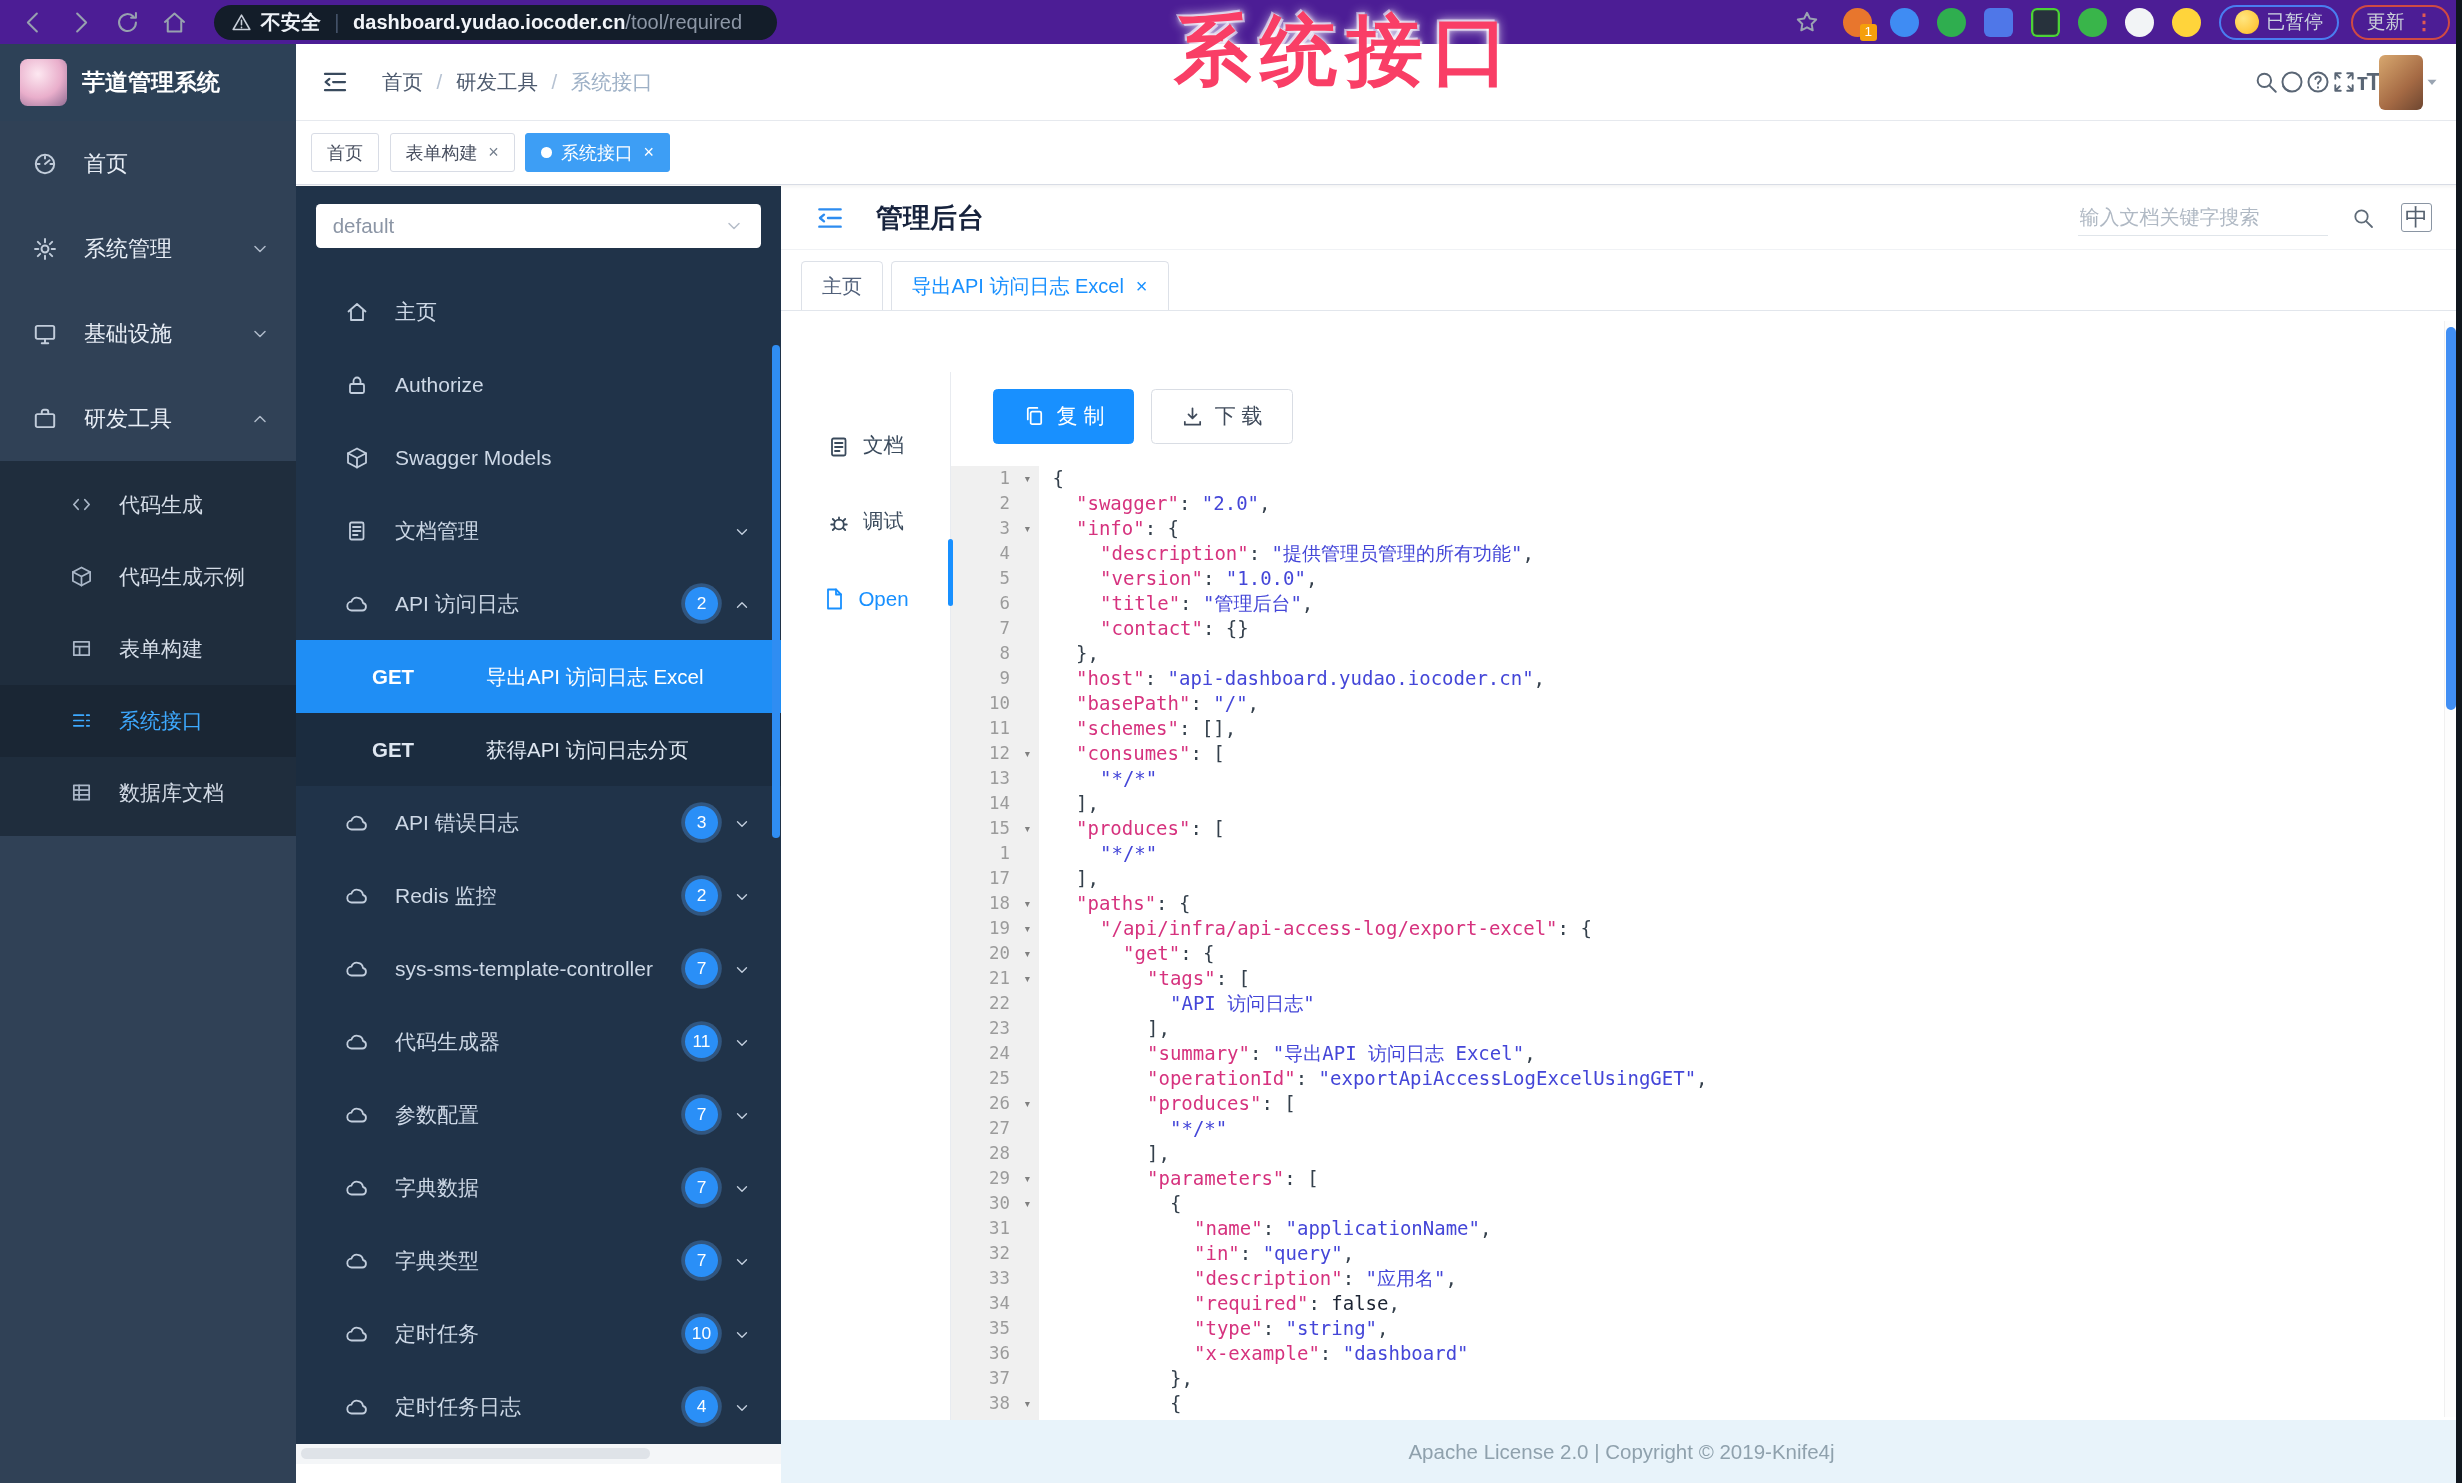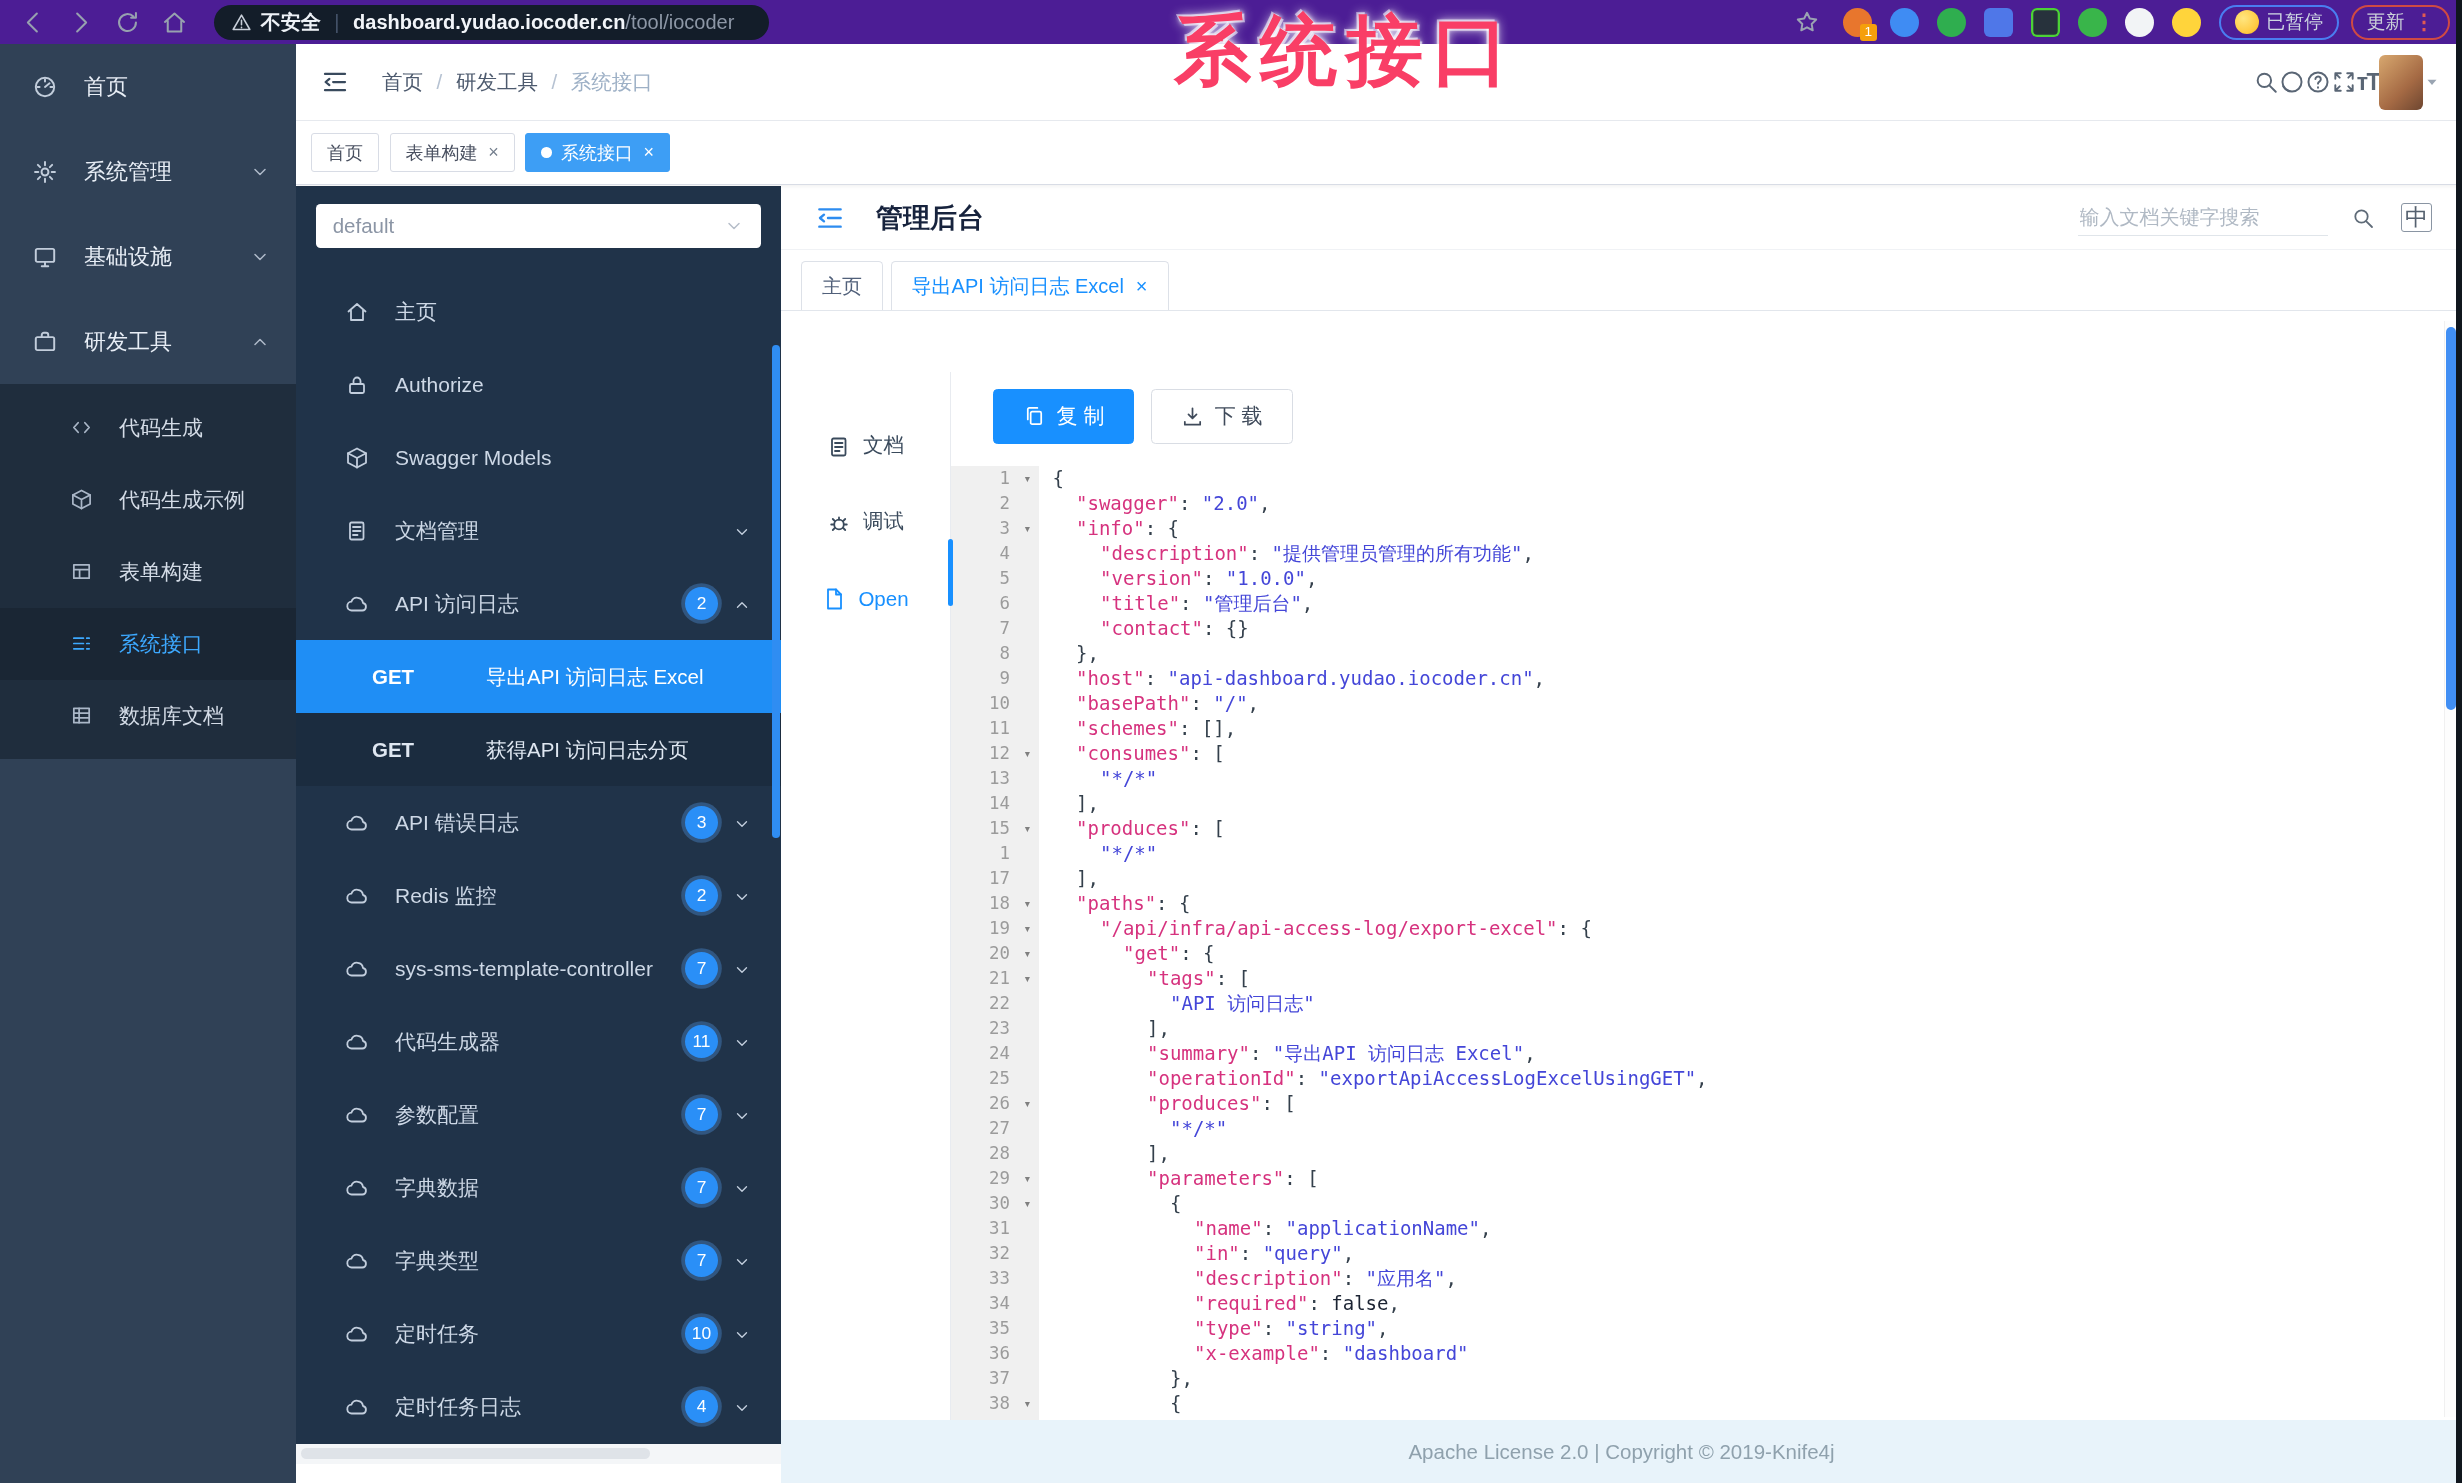--- a/index.html
+++ b/index.html
@@ -169,21 +169,21 @@
           <path d="M3.5 11.5 12 4l8.5 7.5M6 10.5V20h12v-9.5"></path>
         </svg></span>
     <div class="url-pill">
       <span class="warn-ic"><svg viewBox="0 0 24 24" fill="none" stroke="currentColor" stroke-width="1.8" stroke-linecap="round" stroke-linejoin="round">
             <path d="M12 3.5 21.5 20h-19z"></path>
             <path d="M12 9.5v5M12 17.5v.5"></path>
           </svg></span>
       <span class="secure-t">不安全</span>
       <span class="url-sep">|</span>
       <span class="url-host">dashboard.yudao.iocoder.cn</span>
-      <span class="url-path">/tool/iocoder</span>
+      <span class="url-path">/tool/required</span>
     </div>
     <div class="bar-spacer"></div>
     <span class="star-ic"><svg viewBox="0 0 24 24" fill="none" stroke="currentColor" stroke-width="1.8" stroke-linecap="round" stroke-linejoin="round">
           <path d="M12 3.5l2.6 5.3 5.9.9-4.2 4.1 1 5.9-5.3-2.8-5.3 2.8 1-5.9-4.2-4.1 5.9-.9z"></path>
         </svg></span>
     <div class="ext-row" id="ext-row">
         <div class="ext-ic" style="background: rgb(232, 118, 45);">
           <span class="ext-badge">1</span>
         </div>
         <div class="ext-ic" style="background: rgb(63, 140, 243);"></div>
@@ -200,20 +200,24 @@
     </div>
     <div class="pill update">
       <span>更新</span>
       <span class="update-dots">⋮</span>
     </div>
   </div>
 
   <div class="app">
 
     <aside class="sidebar">
+      <div class="logo">
+        <span class="logo-avatar"></span>
+        <span class="logo-title">芋道管理系统</span>
+      </div>
       <nav id="side-menu">
           <div class="menu-item">
             <span class="mi-ic"><svg viewBox="0 0 24 24" fill="none" stroke="currentColor" stroke-width="1.8" stroke-linecap="round" stroke-linejoin="round">
                 <circle cx="12" cy="12" r="8.5"></circle>
                 <path d="M12 12l4.2-3.4M12 5v2M5 12h2M17 12h2"></path>
               </svg></span>
             <span class="mi-label">首页</span>
           </div>
           <div class="menu-item">
             <span class="mi-ic"><svg viewBox="0 0 24 24" fill="none" stroke="currentColor" stroke-width="1.8" stroke-linecap="round" stroke-linejoin="round">

